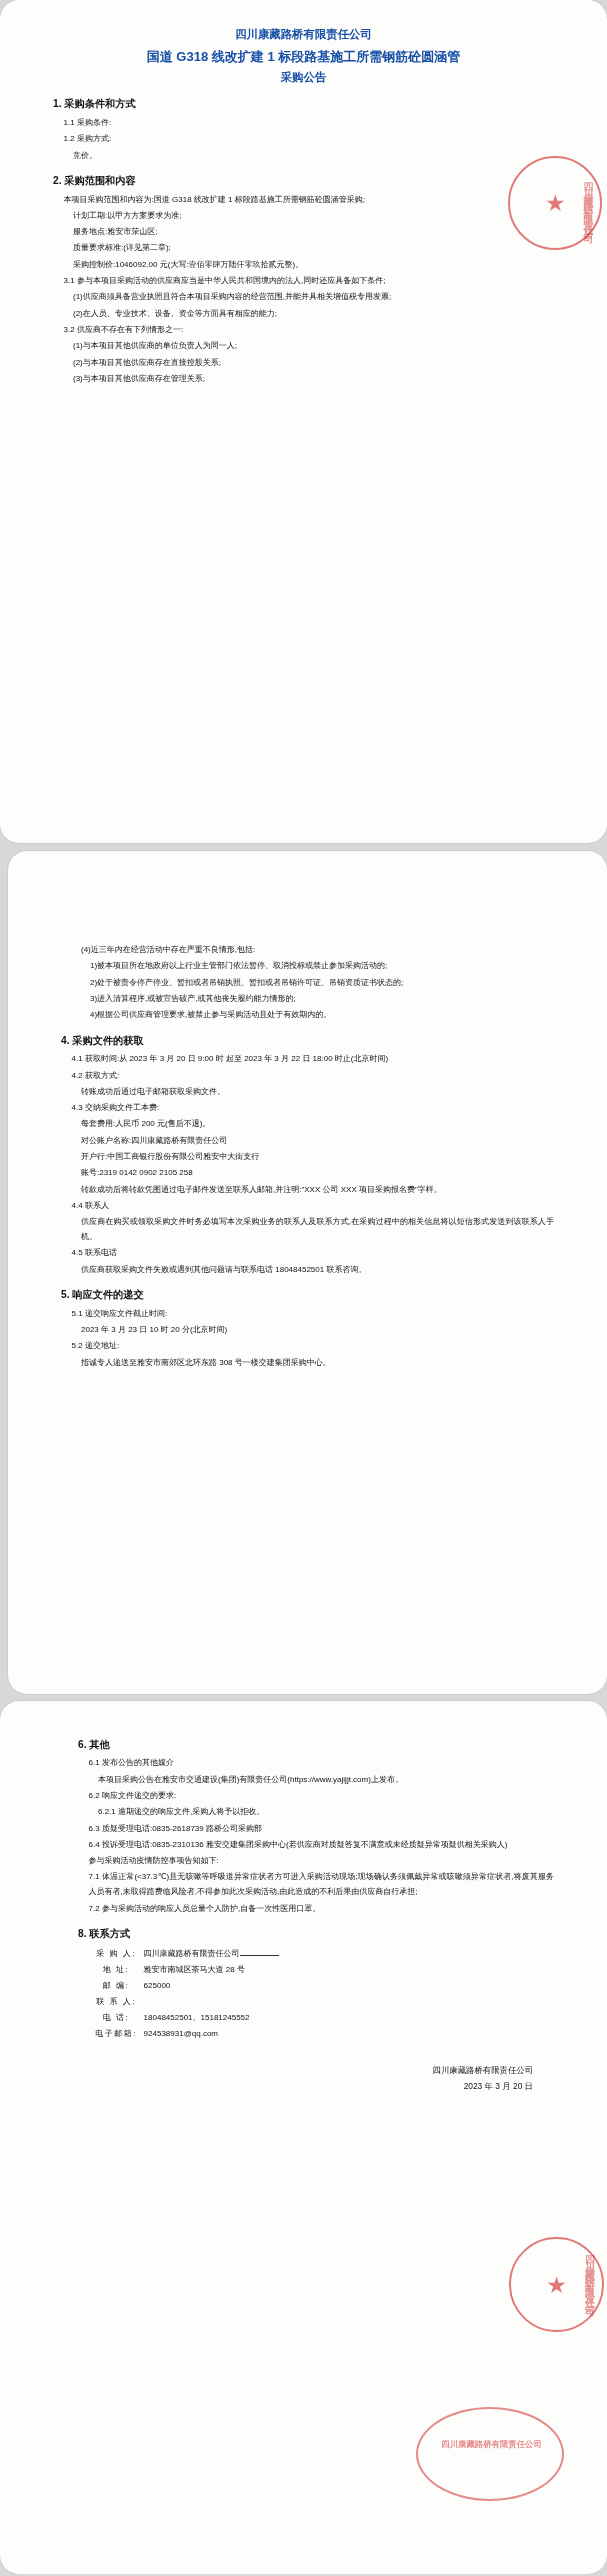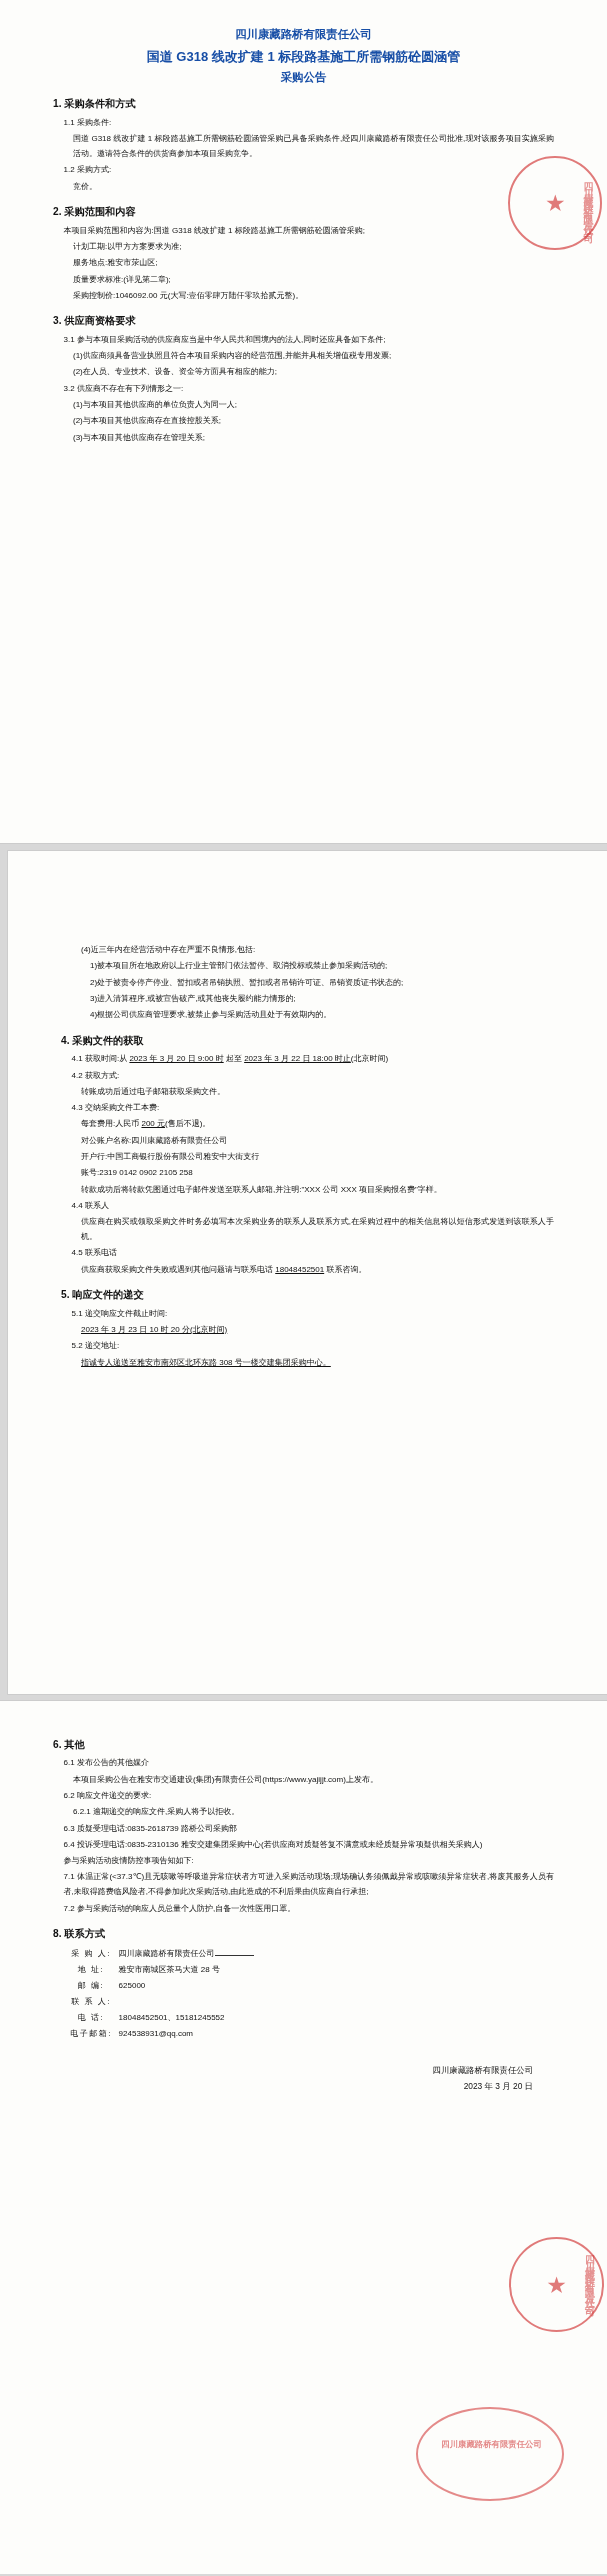--- a/index.html
+++ b/index.html
@@ -3,20 +3,21 @@
 <meta charset="utf-8">
 <style>
   html,body{margin:0;padding:0;background:#d8d8d8;}
   body{font-family:"Liberation Sans","DejaVu Sans",sans-serif;color:#111;}
   .page{
     width:607px;margin:0 auto;position:relative;background:#d8d8d8;
   }
   .sheet{
     background:#fdfdfb;position:relative;overflow:hidden;
     box-shadow:0 0 0 0.8px #c9c9c9;
+    border-radius:19px;
   }
   .sheet.s1{height:843px;}
   .sheet.s2{height:843px;margin-top:7.6px;margin-left:8px;}
   .sheet.s3{height:873px;margin-top:7.6px;}
   .inner{padding:26px 53px 0 53px;position:relative;z-index:2;}
   .title{
     text-align:center;color:#174ea6;font-weight:bold;line-height:1.55;
   }
   .title .l1{font-size:11.4px;}
   .title .l2{font-size:13px;margin-top:3px;}
@@ -24,21 +25,21 @@
   h2.sec{
     font-size:10.2px;font-weight:bold;color:#111;margin:10.6px 0 4.6px 0;
   }
   p.t{
     font-size:8px;line-height:1.85;margin:1.5px 0;text-align:justify;
     text-indent:0;
   }
   p.i1{margin-left:10.6px;}
   p.i2{margin-left:20px;}
   p.i3{margin-left:29px;}
-  .u{text-decoration:underline;}
+  .u{}
   .b{font-weight:normal;}
   .blank{display:inline-block;border-bottom:0.8px solid #333;min-width:39px;}
   .contact-row{font-size:8px;line-height:2.0;margin-left:10.6px;display:flex;}
   .contact-row .k{width:55px;flex:none;letter-spacing:1.5px;text-align:center;}
   .contact-row .v{flex:1;}
   .signature{
     margin-top:20px;text-align:right;padding-right:21px;font-size:8.4px;line-height:2;
   }
   .sigline{display:block;}
   
@@ -68,32 +69,30 @@
   <div class="sheet s1">
     <div class="inner">
       <div class="title">
         <div class="l1">四川康藏路桥有限责任公司</div>
         <div class="l2">国道 G318 线改扩建 1 标段路基施工所需钢筋砼圆涵管</div>
         <div class="l3">采购公告</div>
       </div>
 
       <h2 class="sec">1. 采购条件和方式</h2>
       <p class="t i1">1.1 采购条件:</p>
-      <p class="t i2">国道 G318 线改扩建 1 标段路基施工所需钢筋砼圆涵管采购已具备采购条件,经四川康藏路桥有限责任公司批准,现对该服务项目实施采购活动。邀请符合条件的供货商参加本项目采购竞争。</p>
       <p class="t i1">1.2 采购方式:</p>
       <p class="t i2">竞价。</p>
 
       <h2 class="sec">2. 采购范围和内容</h2>
       <p class="t i1">本项目采购范围和内容为:国道 G318 线改扩建 1 标段路基施工所需钢筋砼圆涵管采购;</p>
       <p class="t i2">计划工期:以甲方方案要求为准;</p>
       <p class="t i2">服务地点:雅安市荥山区;</p>
       <p class="t i2">质量要求标准:(详见第二章);</p>
       <p class="t i2 b">采购控制价:1046092.00 元(大写:壹佰零肆万陆仟零玖拾贰元整)。</p>
 
-      <h2 class="sec">3. 供应商资格要求</h2>
       <p class="t i1">3.1 参与本项目采购活动的供应商应当是中华人民共和国境内的法人,同时还应具备如下条件;</p>
       <p class="t i2">(1)供应商须具备营业执照且符合本项目采购内容的经营范围,并能并具相关增值税专用发票;</p>
       <p class="t i2">(2)在人员、专业技术、设备、资金等方面具有相应的能力;</p>
       <p class="t i1">3.2 供应商不存在有下列情形之一:</p>
       <p class="t i2">(1)与本项目其他供应商的单位负责人为同一人;</p>
       <p class="t i2">(2)与本项目其他供应商存在直接控股关系;</p>
       <p class="t i2">(3)与本项目其他供应商存在管理关系;</p>
     </div>
 
     <div class="seal" style="width:90px;height:90px;right:4.6px;top:156px;">
@@ -133,21 +132,21 @@
 
       <h2 class="sec">5. 响应文件的递交</h2>
       <p class="t i1">5.1 递交响应文件截止时间:</p>
       <p class="t i2 u">2023 年 3 月 23 日 10 时 20 分(北京时间)</p>
       <p class="t i1">5.2 递交地址:</p>
       <p class="t i2 u">指诚专人递送至雅安市南郊区北环东路 308 号一楼交建集团采购中心。</p>
     </div>
   </div>
 
   <div class="sheet s3">
-    <div class="inner" style="">
+    <div class="inner" style="margin-left:25px;">
       <h2 class="sec">6. 其他</h2>
       <p class="t i1">6.1 发布公告的其他媒介</p>
       <p class="t i2">本项目采购公告在雅安市交通建设(集团)有限责任公司(https://www.yajijjt.com)上发布。</p>
       <p class="t i1">6.2 响应文件递交的要求:</p>
       <p class="t i2">6.2.1 逾期递交的响应文件,采购人将予以拒收。</p>
       <p class="t i1">6.3 质疑受理电话:0835-2618739 路桥公司采购部</p>
       <p class="t i1">6.4 投诉受理电话:0835-2310136 雅安交建集团采购中心(若供应商对质疑答复不满意或未经质疑异常项疑供相关采购人)</p>
 
       <p class="t i1">参与采购活动疫情防控事项告知如下:</p>
       <p class="t i1">7.1 体温正常(&lt;37.3℃)且无咳嗽等呼吸道异常症状者方可进入采购活动现场;现场确认务须佩戴异常或咳嗽须异常症状者,将废其服务人员有者,未取得路费临风险者,不得参加此次采购活动,由此造成的不利后果由供应商自行承担;</p>

